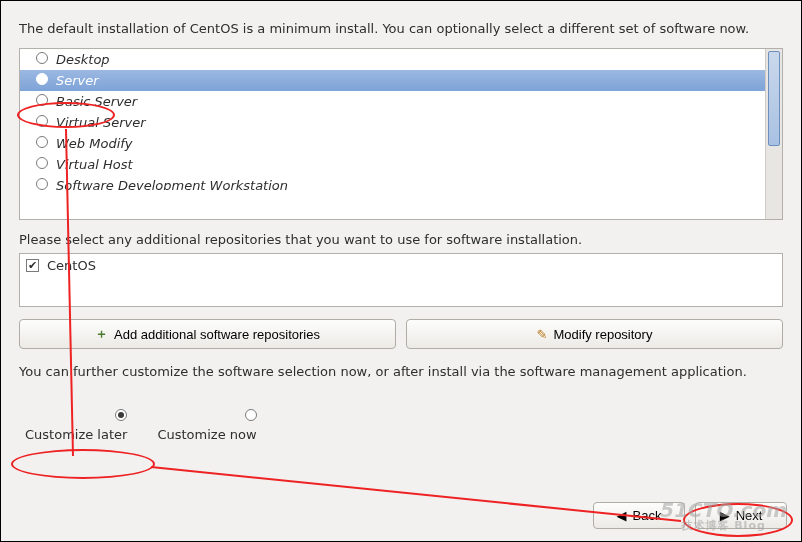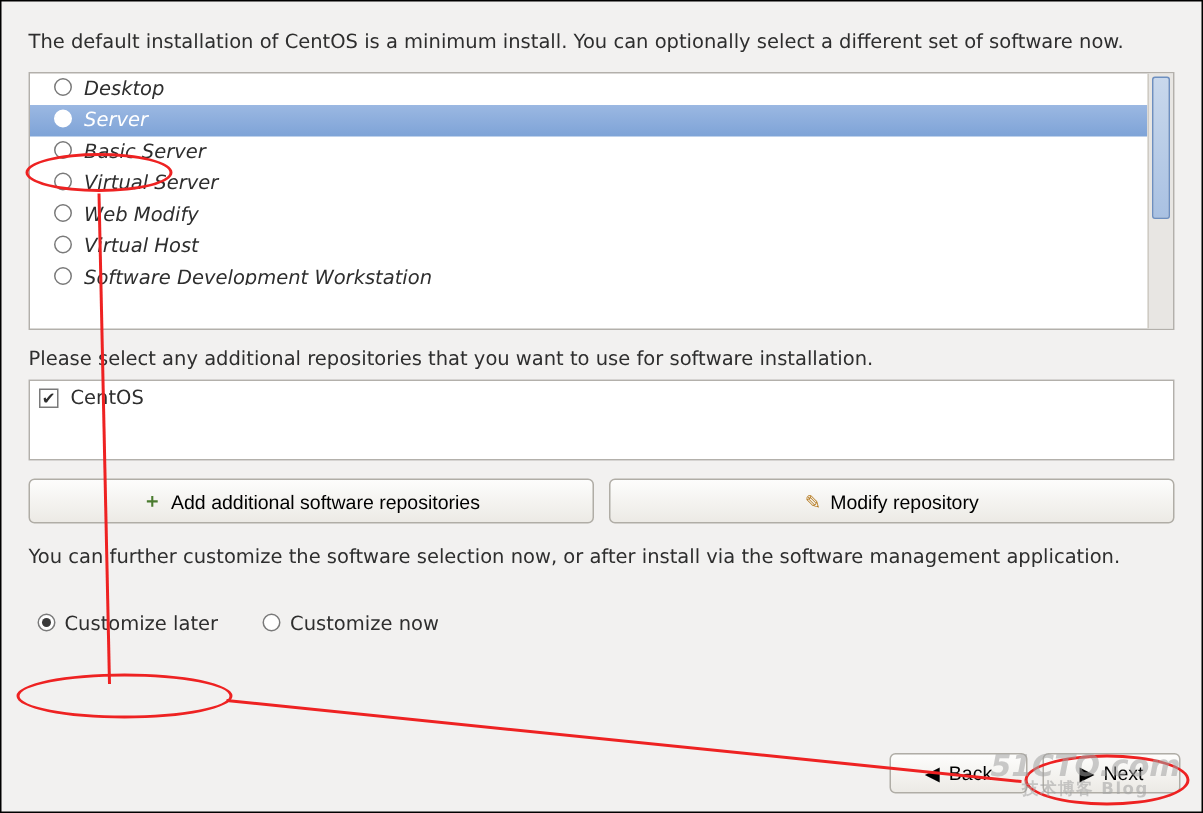--- a/index.html
+++ b/index.html
@@ -99,21 +99,21 @@
     gap: 6px;
     cursor: pointer;
     flex: 1;
     justify-content: center;
     height: 30px;
   }
   .btn .plus-icon { font-weight: bold; color: #4a7b2f; }
   .btn .edit-icon { color: #b67a1e; }
   .customize-text { margin: 6px 8px 28px 8px; line-height: 1.4; }
   .radio-row { display: flex; gap: 30px; margin: 0 8px 0 14px; align-items: center; }
-  .radio-opt { display: flex; align-items: flex-start; gap: 6px; cursor: pointer; }
+  .radio-opt { display: flex; align-items: flex-end; gap: 6px; cursor: pointer; flex-direction: column; }
   .nav-row {
     position: absolute;
     bottom: 12px; right: 14px;
     display: flex; gap: 10px;
   }
   .nav-btn {
     background: linear-gradient(#fdfdfc, #eceae5);
     border: 1px solid #b0ada6;
     border-radius: 4px;
     padding: 5px 14px;

